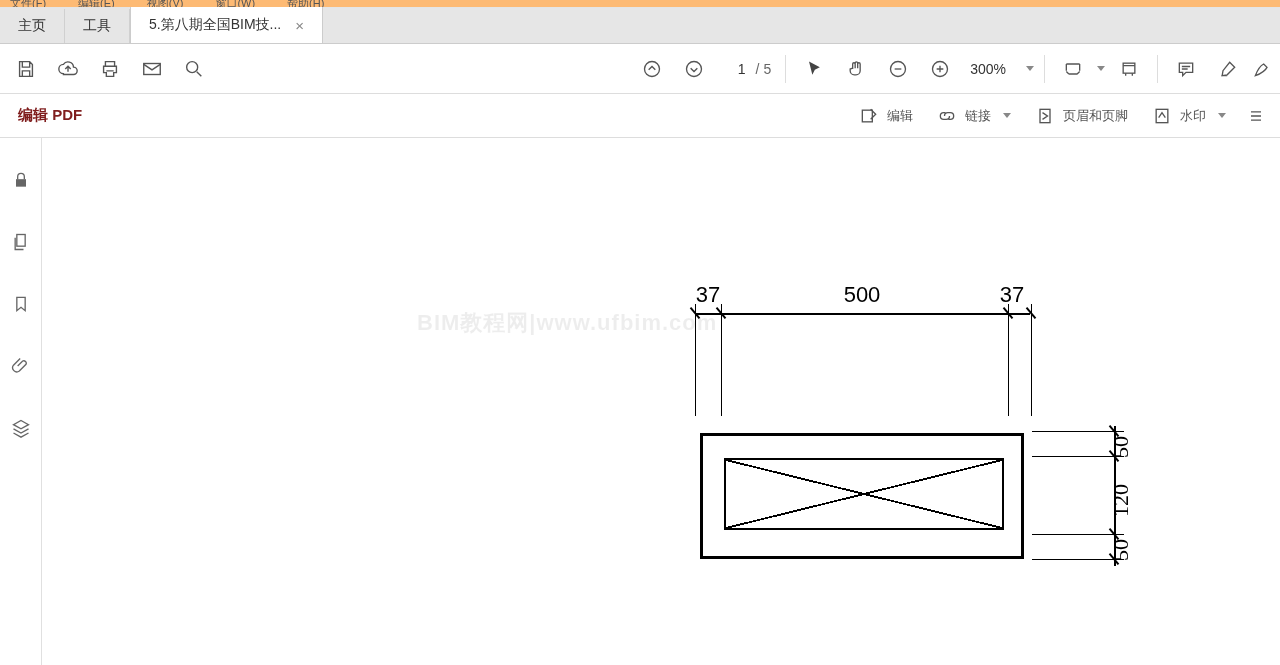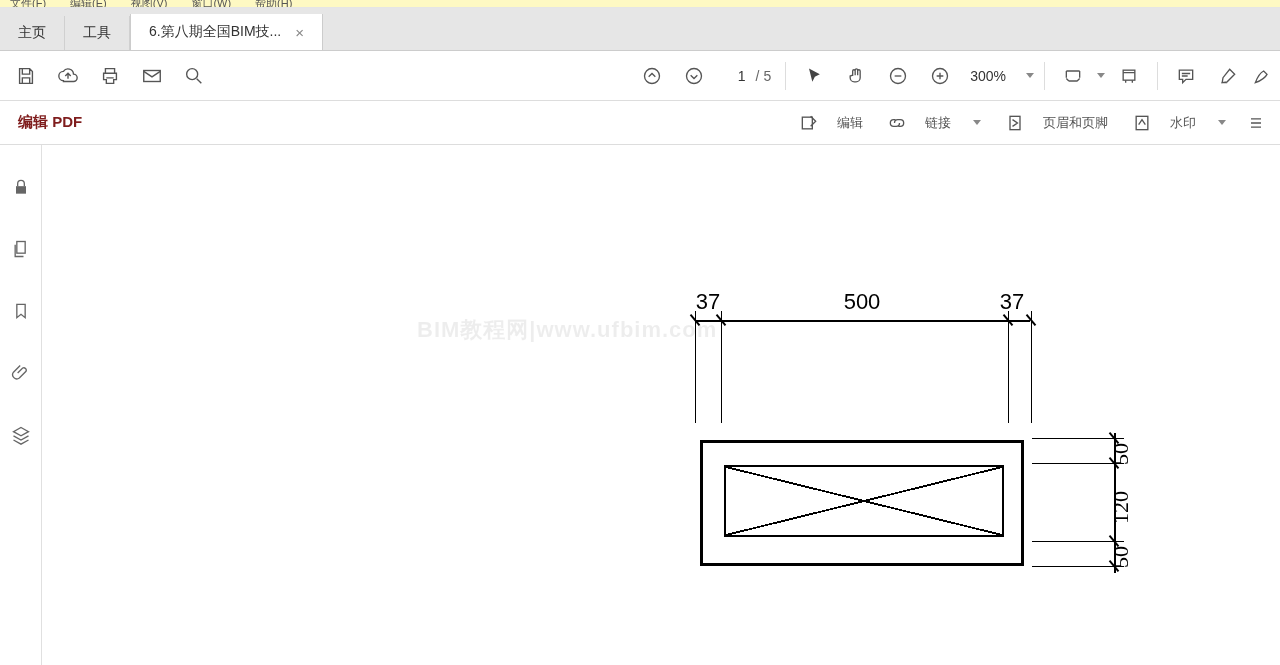--- a/index.html
+++ b/index.html
@@ -10,35 +10,35 @@
     color: #333;
     width: 1280px;
     height: 665px;
     overflow: hidden;
     display: flex;
     flex-direction: column;
   }
   
   .menubar {
     height: 8px;
-    background: #fef9c3;
+    background: #fdba74;
     display: flex;
     align-items: flex-end;
     padding-left: 10px;
-    gap: 24px;
+    gap: 32px;
     font-size: 11px;
     color: #555;
     border-bottom: 1px solid #e5e5e5;
     overflow: hidden;
     text-align: right;
   }
   .menubar span { margin-bottom: -4px; }
   
   .tabbar {
-    height: 43px;
+    height: 36px;
     background: #e6e6e6;
     display: flex;
     align-items: flex-end;
     border-bottom: 1px solid #ccc;
   }
   .tab {
     height: 34px;
     padding: 0 18px;
     display: flex;
     align-items: center;
@@ -114,21 +114,21 @@
     font-size: 15px;
     font-weight: 600;
     color: #7f1d1d;
     padding: 0 10px;
   }
   .sub-toolbar .tool-spacer { flex: 1; }
   .sub-btn {
     height: 36px;
     display: flex;
     align-items: center;
-    gap: 18px;
+    gap: 8px;
     padding: 0 10px;
     color: #555;
     font-size: 13px;
     cursor: pointer;
     border-radius: 3px;
   }
   
   .main {
     flex: 1;
     display: flex;
@@ -321,21 +321,21 @@
 </div>
 
 <div class="tabbar">
   <div class="tab">
     <span>主页</span>
   </div>
   <div class="tab">
     <span>工具</span>
   </div>
   <div class="tab doc">
-    <span>6.第八期全国BIM技...</span>
+    <span>5.第八期全国BIM技...</span>
     <span class="close">×</span>
   </div>
 </div>
 
 <div class="toolbar">
   <div class="tool-btn">
     <svg class="icn-lg" viewBox="0 0 24 24">
         <path d="M5 4h11l3 3v13H5z M8 4v6h8V4 M8 20v-6h8v6"></path>
       </svg>
   </div>

